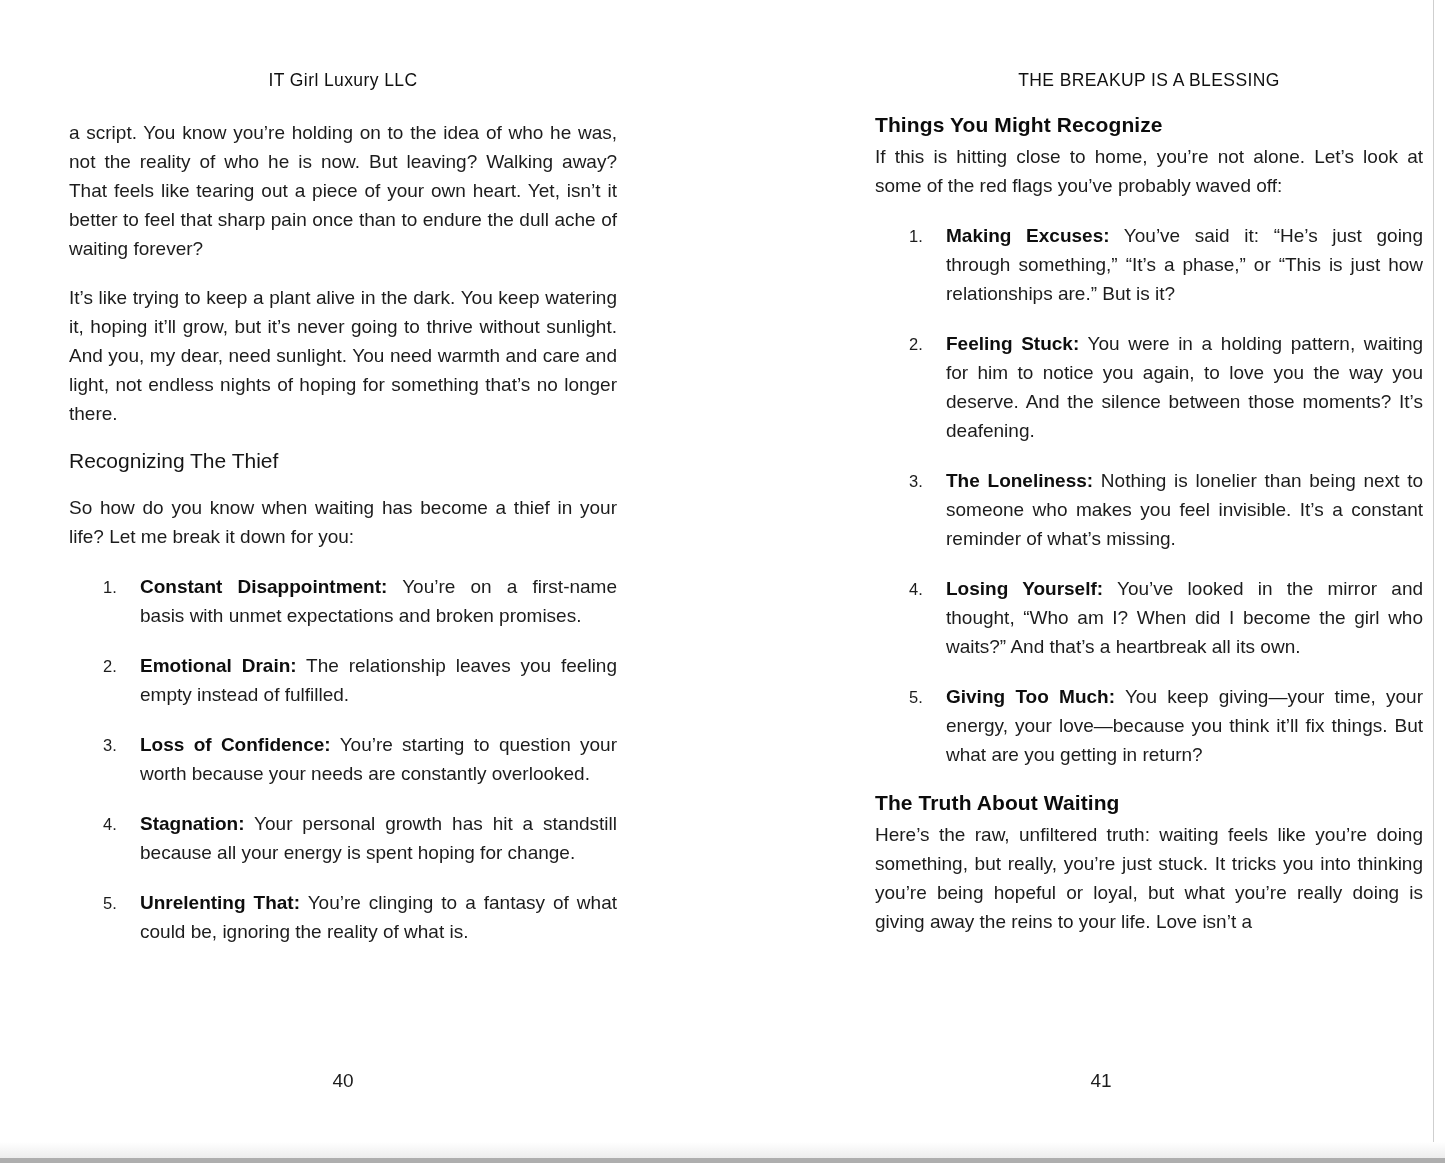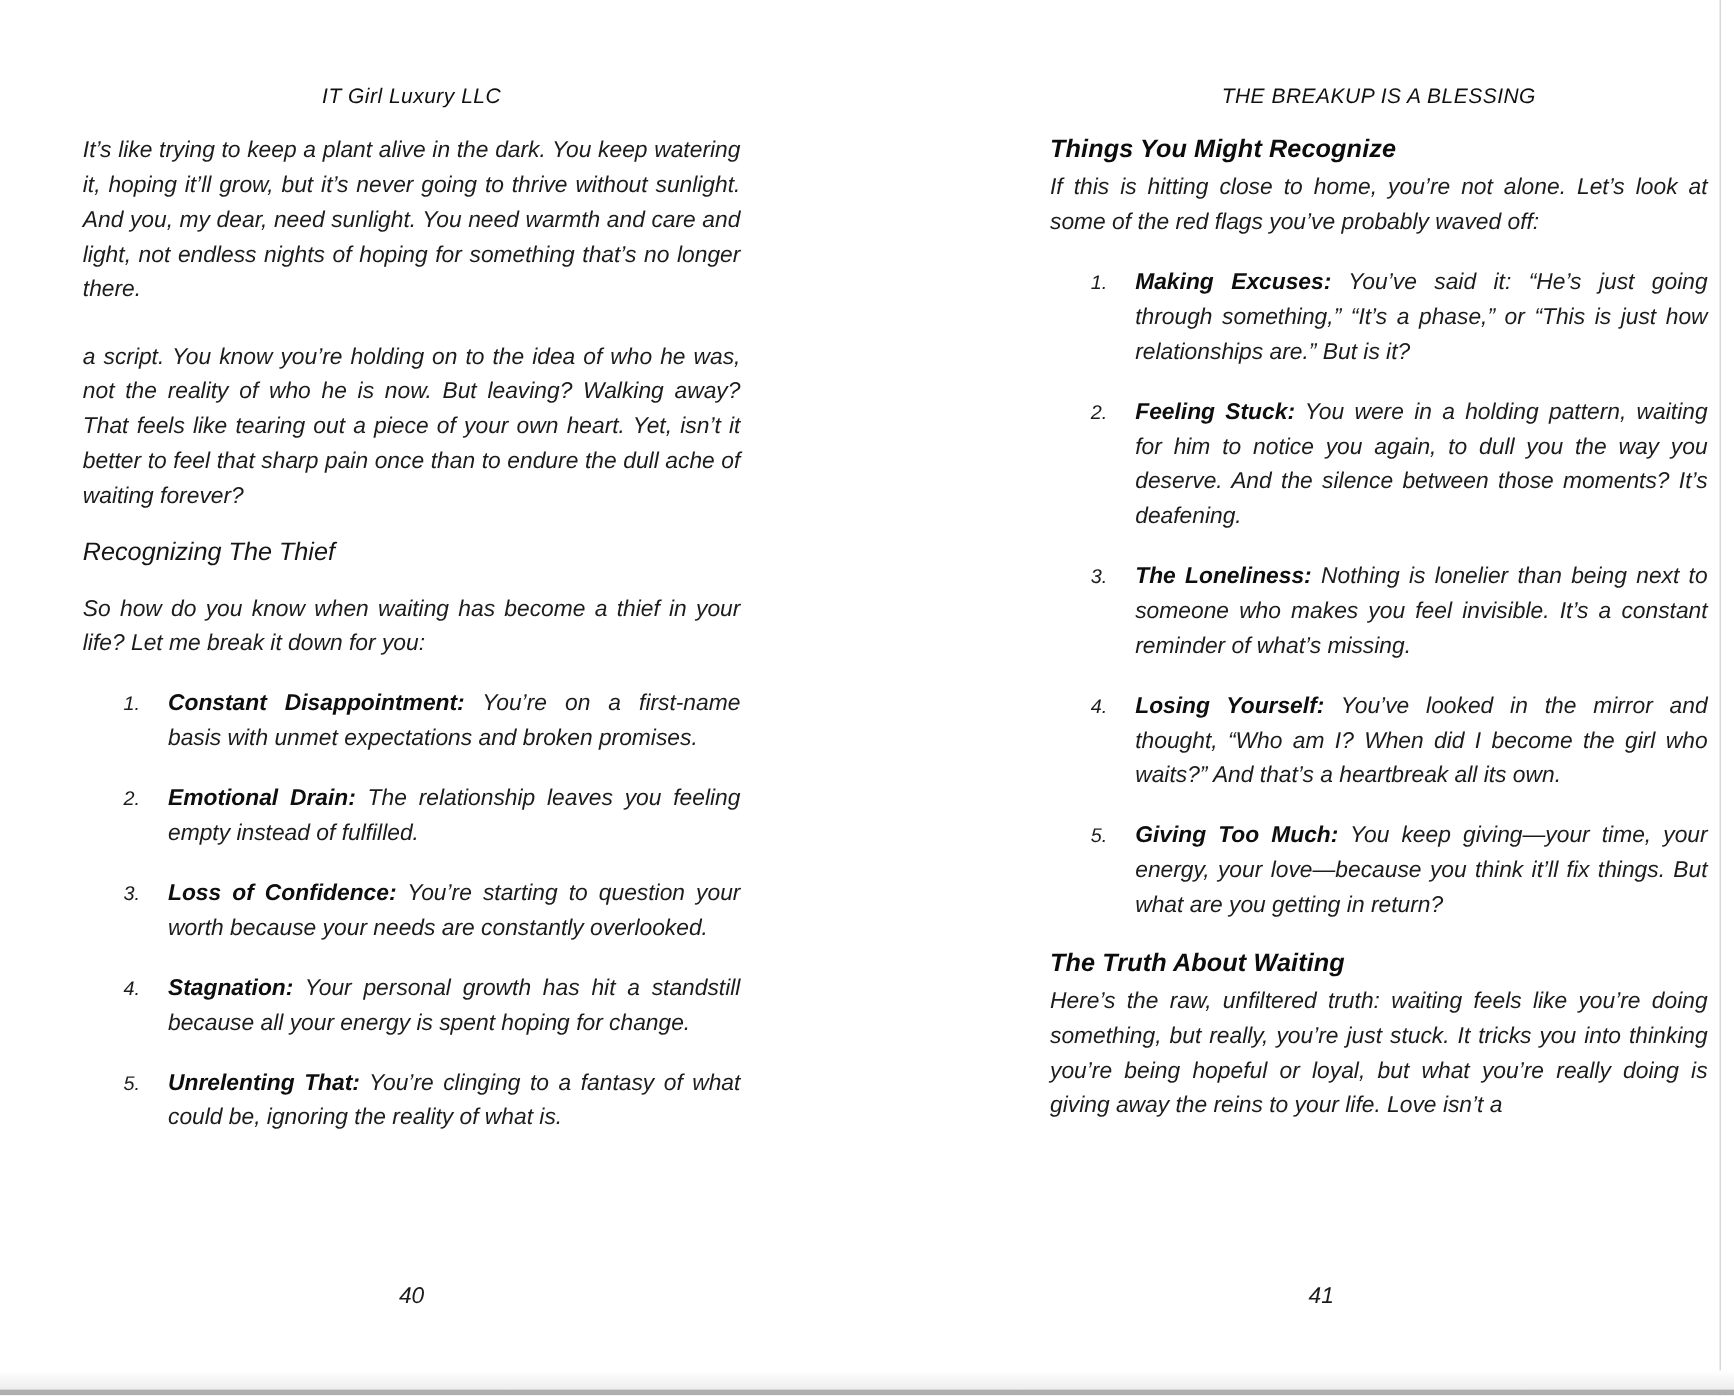--- a/index.html
+++ b/index.html
@@ -4,21 +4,20 @@
 <style>
   html, body { margin: 0; padding: 0; background: #ffffff; }
   .spread {
     position: relative;
     width: 1445px;
     height: 1163px;
     background: #ffffff;
     font-family: "Liberation Sans", sans-serif;
     color: #1c1c1c;
     overflow: hidden;
-    font-style: italic;
   }
   .col { position: absolute; top: 0; width: 548px; }
   .col-left  { left: 69px; }
   .col-right { left: 827px; margin-left: 48px; }
 
   .running-head {
     margin-top: 70px;
     text-align: center;
     font-size: 17.5px;
     letter-spacing: 0.4px;
@@ -99,22 +98,22 @@
   }
 </style>
 </head>
 <body>
 
 <div class="spread">
 
   <div class="col col-left">
     <div class="running-head">IT Girl Luxury LLC</div>
 
+    <p class="para first">a script. You know you’re holding on to the idea of who he was, not the reality of who he is now. But leaving? Walking away? That feels like tearing out a piece of your own heart. Yet, isn’t it better to feel that sharp pain once than to endure the dull ache of waiting forever?</p>
     <p class="para">It’s like trying to keep a plant alive in the dark. You keep watering it, hoping it’ll grow, but it’s never going to thrive without sunlight. And you, my dear, need sunlight. You need warmth and care and light, not endless nights of hoping for something that’s no longer there.</p>
-    <p class="para first">a script. You know you’re holding on to the idea of who he was, not the reality of who he is now. But leaving? Walking away? That feels like tearing out a piece of your own heart. Yet, isn’t it better to feel that sharp pain once than to endure the dull ache of waiting forever?</p>
 
     <div class="subhead">Recognizing The Thief</div>
 
     <p class="para">So how do you know when waiting has become a thief in your life? Let me break it down for you:</p>
 
     <div>
       <div class="li">
         <span class="num">1.</span>
         <span class="lbl">Constant Disappointment:</span>
         <span>You’re on a first-name basis with unmet expectations and broken promises.</span>
@@ -152,21 +151,21 @@
 
     <div>
       <div class="li">
         <span class="num">1.</span>
         <span class="lbl">Making Excuses:</span>
         <span>You’ve said it: “He’s just going through something,” “It’s a phase,” or “This is just how relationships are.” But is it?</span>
       </div>
       <div class="li">
         <span class="num">2.</span>
         <span class="lbl">Feeling Stuck:</span>
-        <span>You were in a holding pattern, waiting for him to notice you again, to dull you the way you deserve. And the silence between those moments? It’s deafening.</span>
+        <span>You were in a holding pattern, waiting for him to notice you again, to love you the way you deserve. And the silence between those moments? It’s deafening.</span>
       </div>
       <div class="li">
         <span class="num">3.</span>
         <span class="lbl">The Loneliness:</span>
         <span>Nothing is lonelier than being next to someone who makes you feel invisible. It’s a constant reminder of what’s missing.</span>
       </div>
       <div class="li">
         <span class="num">4.</span>
         <span class="lbl">Losing Yourself:</span>
         <span>You’ve looked in the mirror and thought, “Who am I? When did I become the girl who waits?” And that’s a heartbreak all its own.</span>

